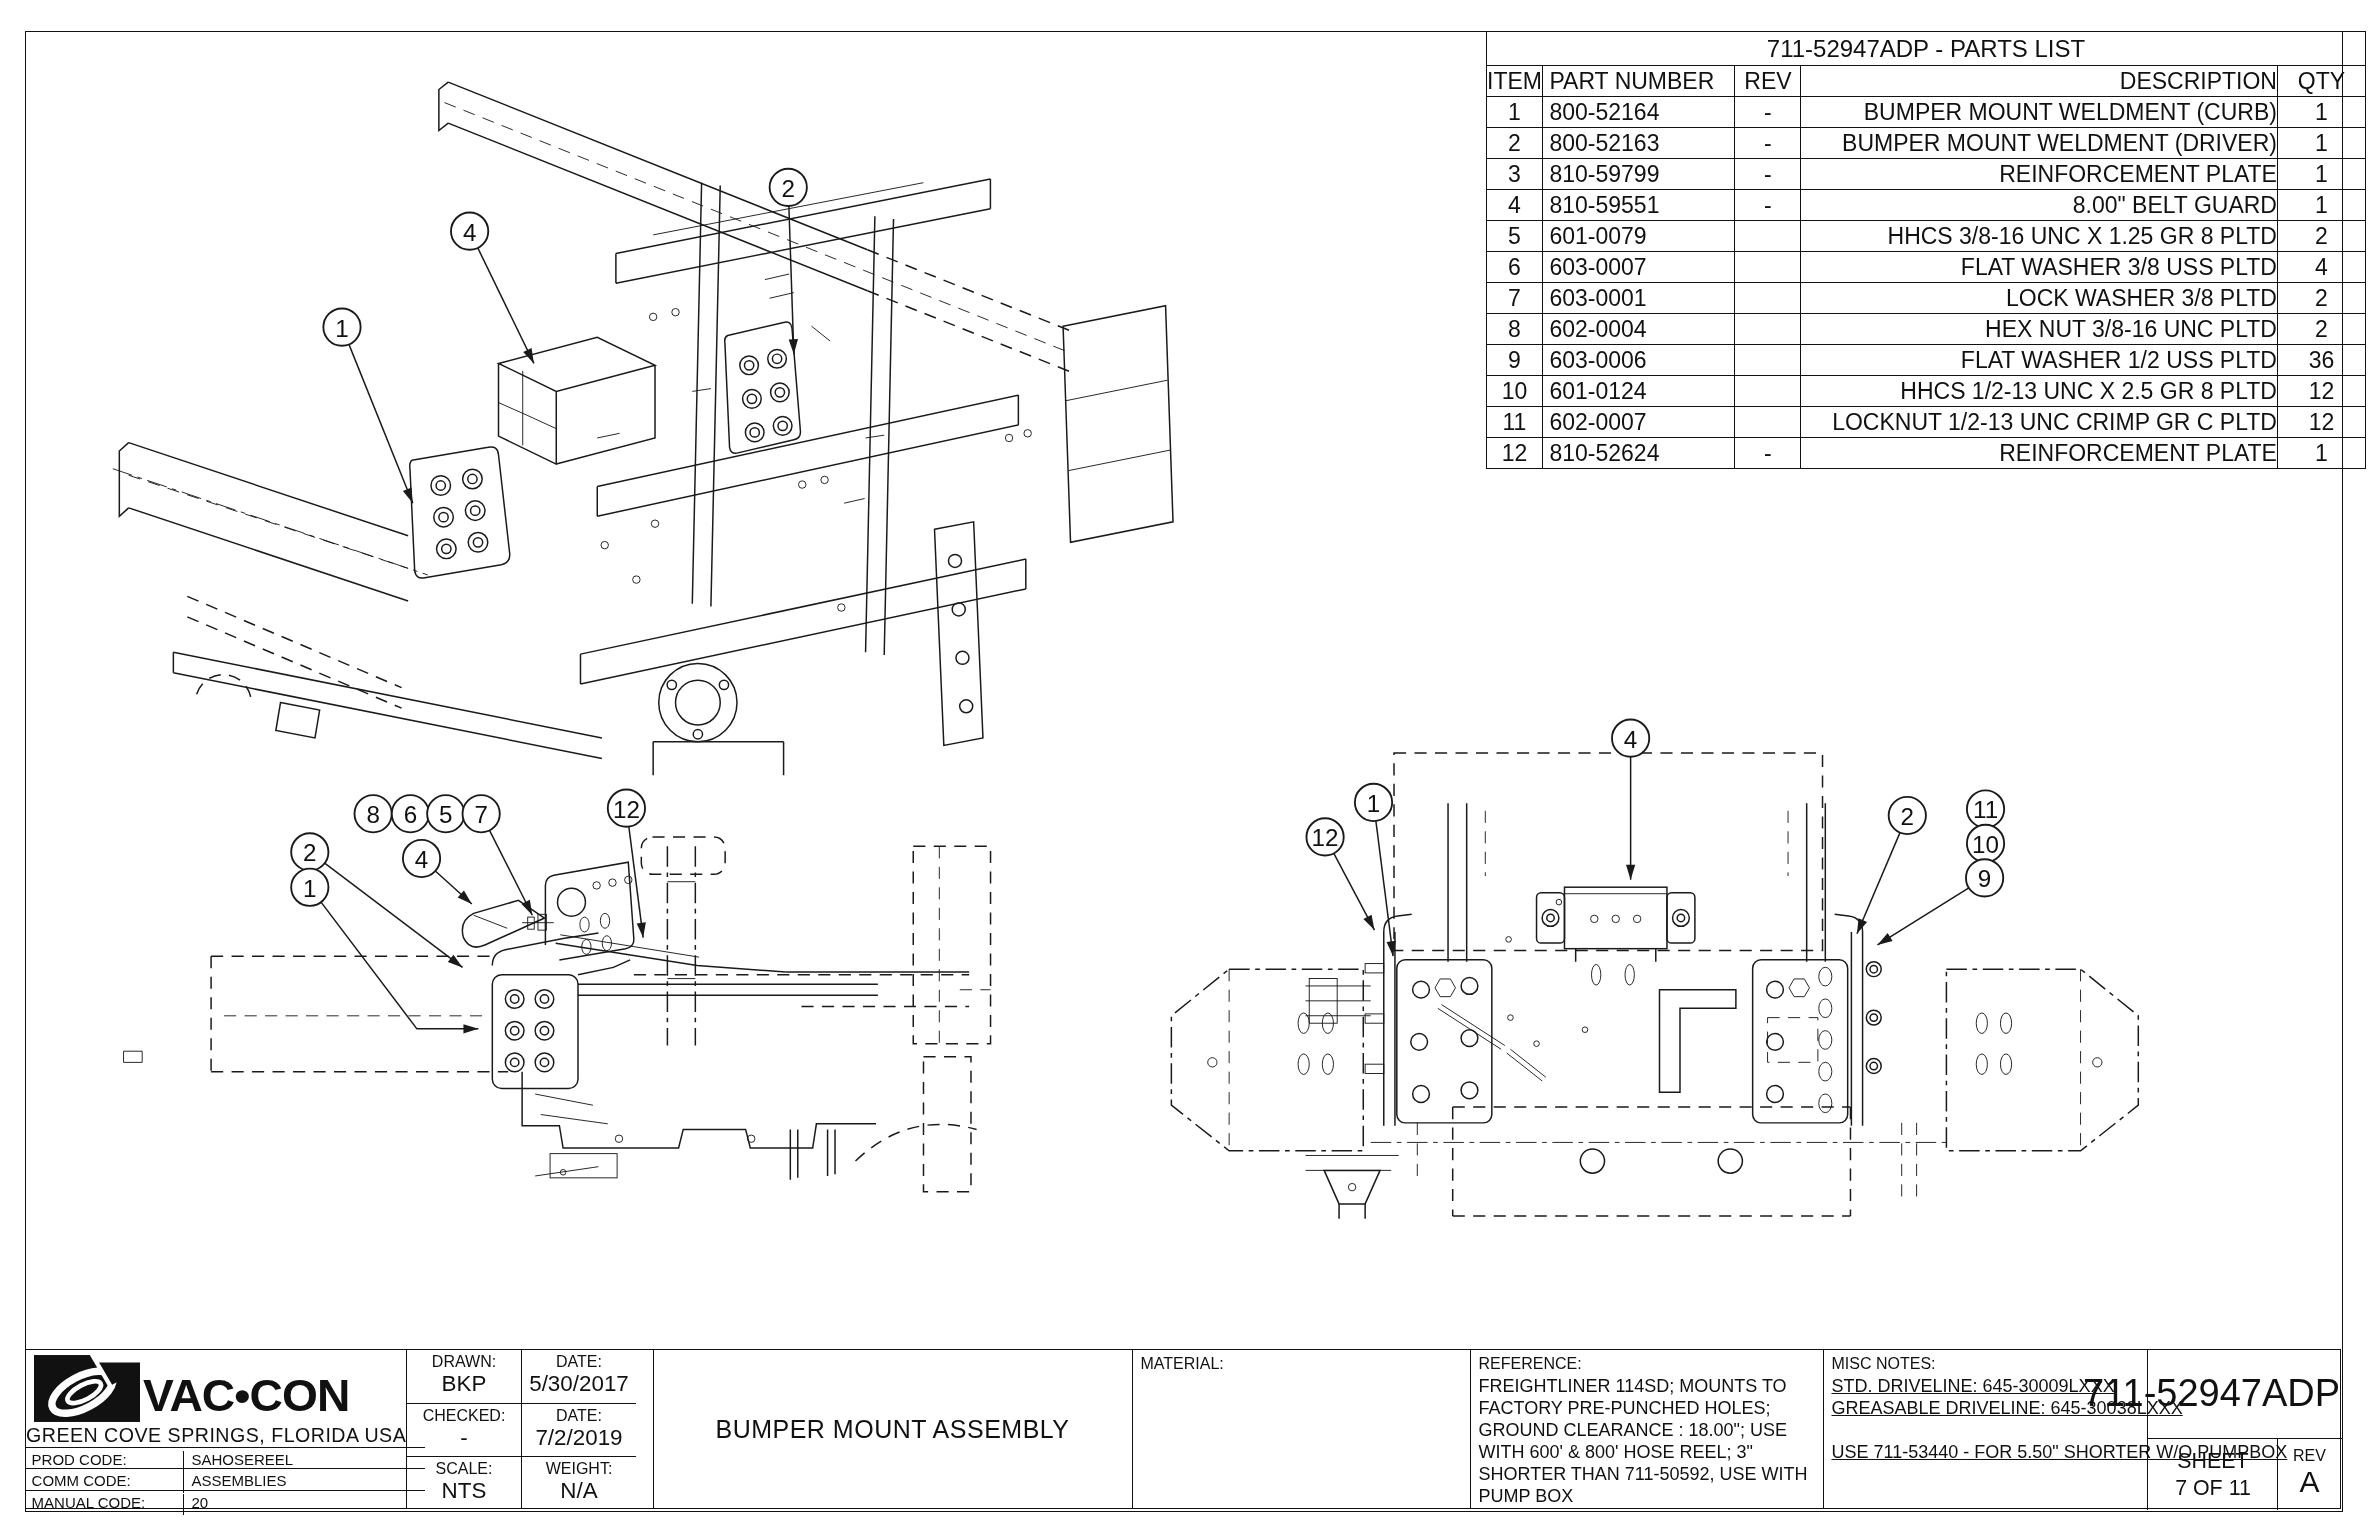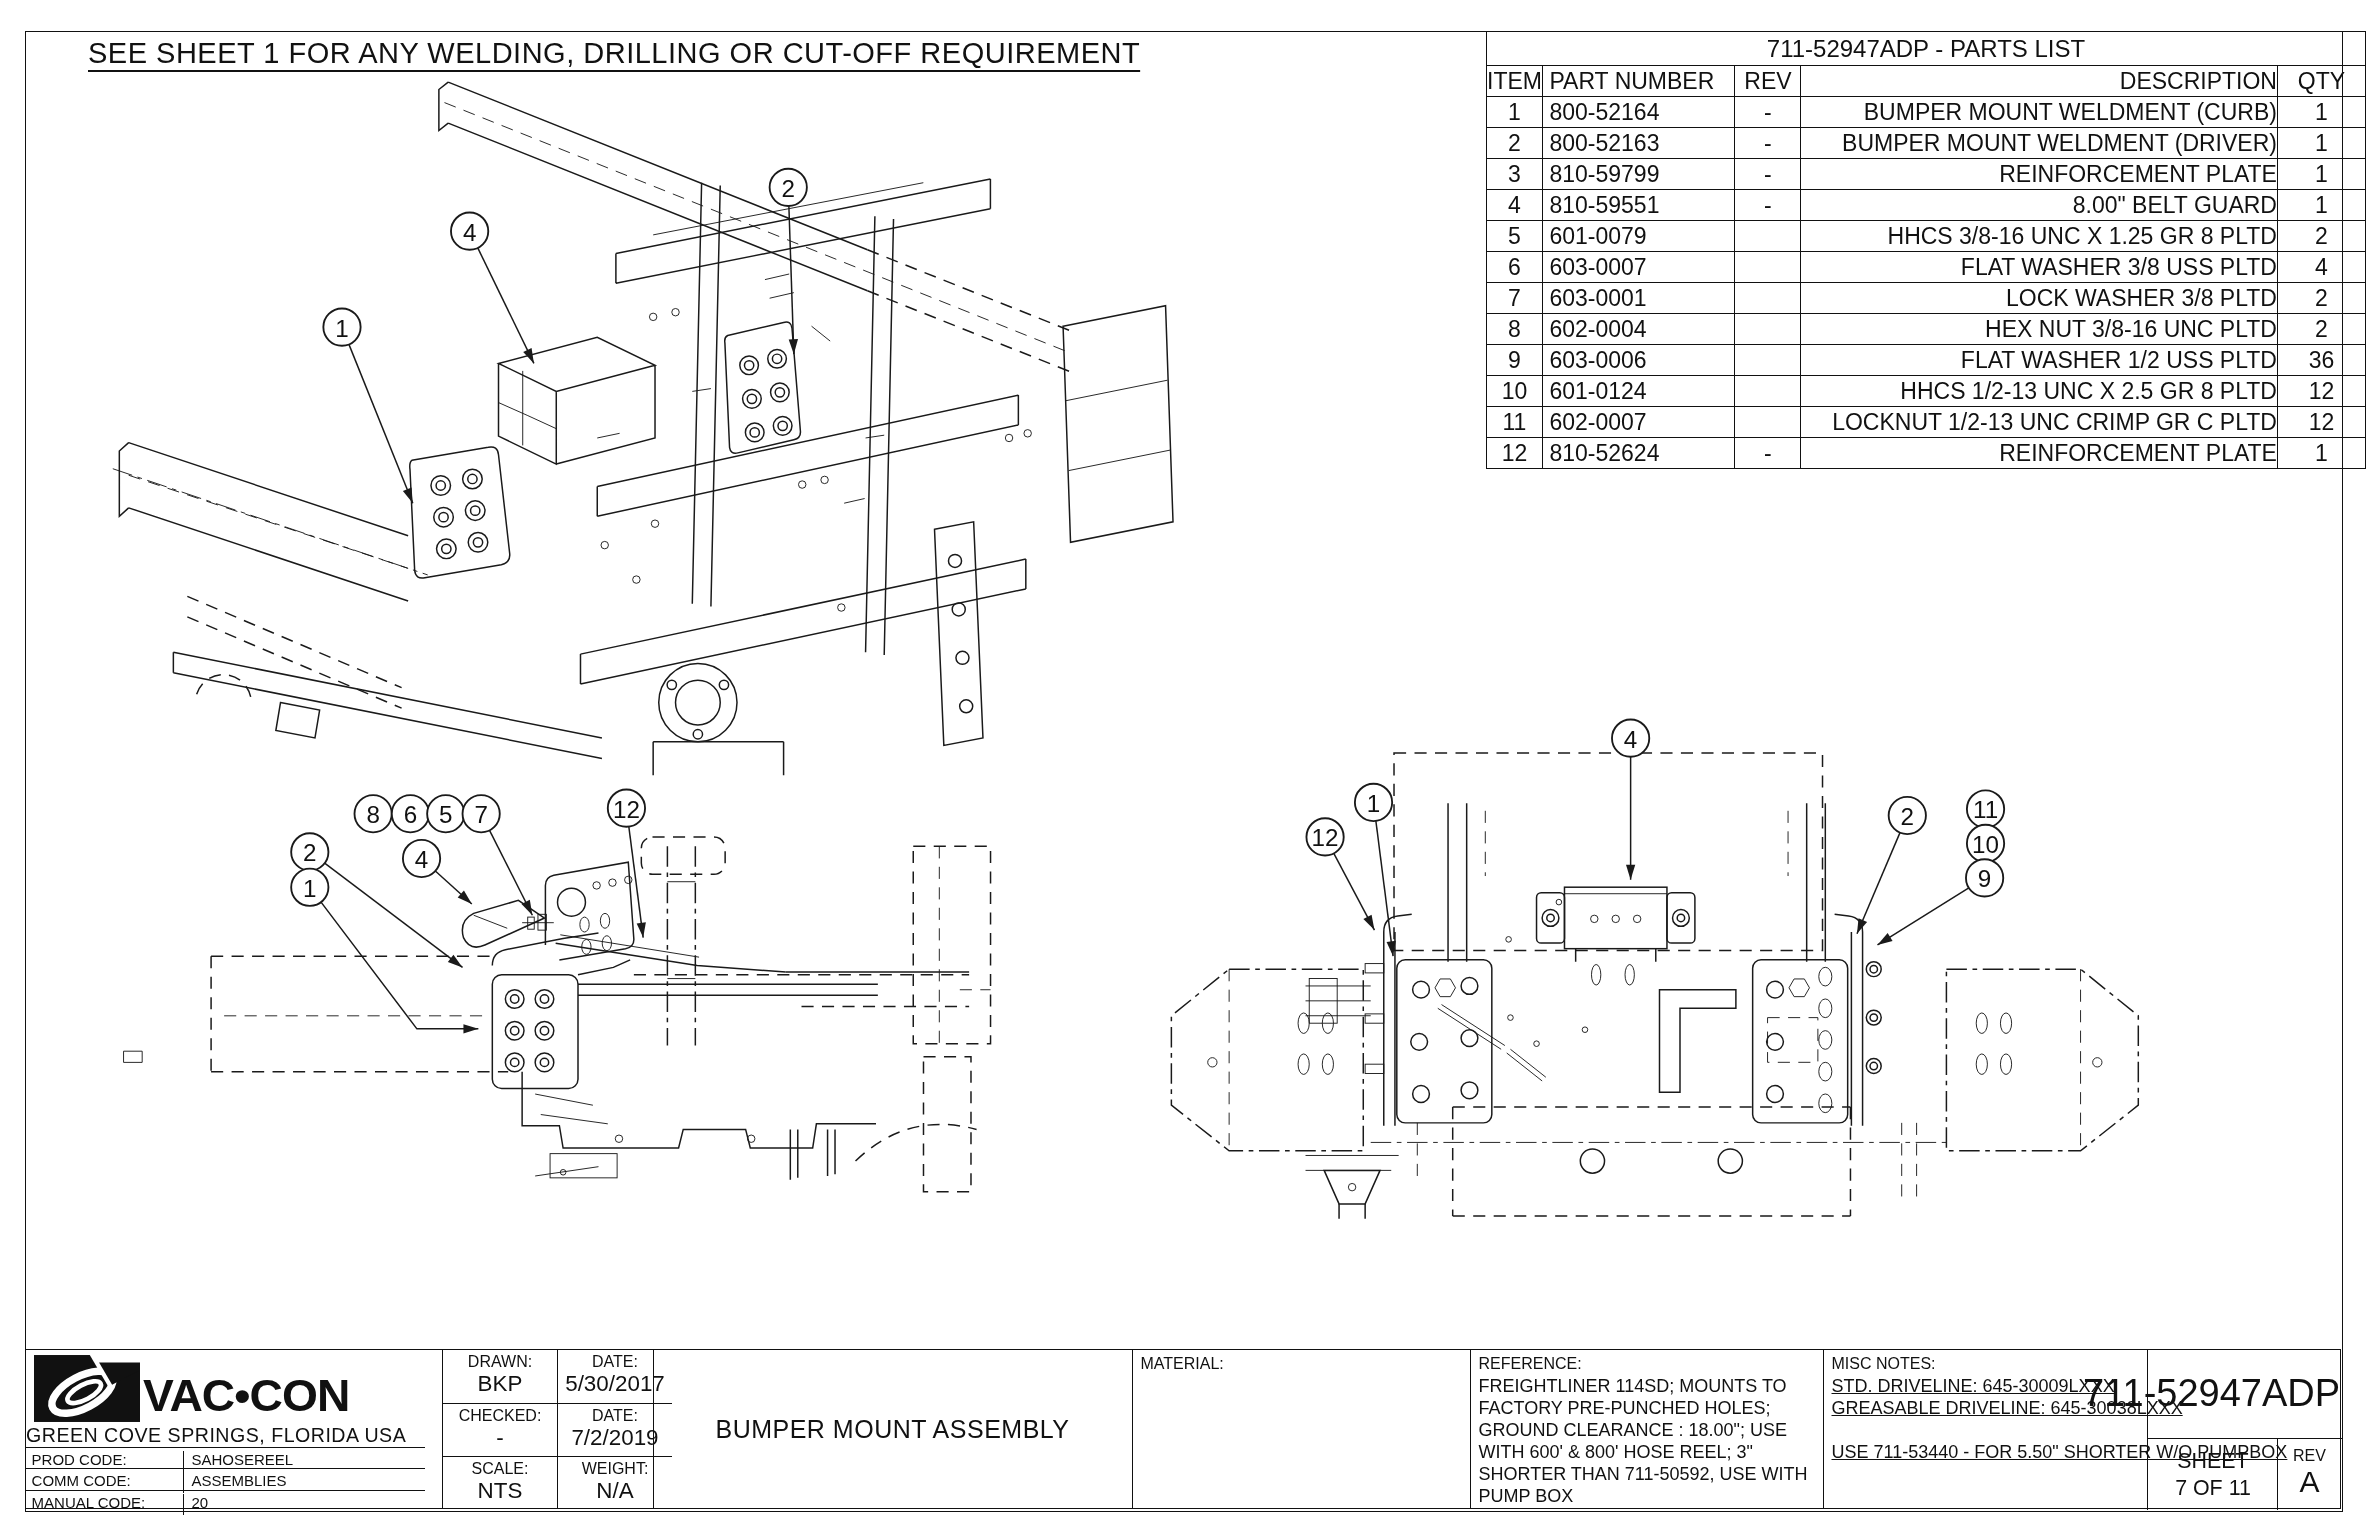--- a/index.html
+++ b/index.html
@@ -39,21 +39,21 @@
   
   #logo-cell{position:absolute;left:0;top:0;width:399px;height:100%;}
   #swoosh{position:absolute;left:7.5px;top:4.7px;}
   #brand{position:absolute;left:117px;top:20.5px;width:280px;font-size:44px;font-weight:bold;
          letter-spacing:-0.9px;transform:scaleX(1.05);transform-origin:left;white-space:nowrap;}
   #city{position:absolute;left:0;top:74px;width:399px;text-align:left;font-size:19.6px;letter-spacing:0.5px;}
   .coderow{position:absolute;left:0;width:399px;height:21.4px;border-top:1.4px solid #111;font-size:15px;}
   .coderow .cl{position:absolute;left:5.6px;top:2.8px;}
   .coderow .cv{position:absolute;left:157px;top:2.8px;border-left:1.4px solid #111;padding-left:7.5px;height:100%;width:233px;box-sizing:border-box;}
   
-  #drawn-cell{left:416px;width:228px;text-decoration:underline;}
+  #drawn-cell{left:380px;width:228px;text-decoration:underline;}
   .fcell{position:absolute;box-sizing:border-box;text-align:center;}
   .fcell .lbl{margin-top:2.8px;}
   .fcell .val{margin-top:0;}
   
   #title-cell{left:627px;width:478px;}
   #dtitle{position:absolute;left:0;top:0;width:100%;height:100%;display:flex;align-items:center;justify-content:center;font-size:25px;letter-spacing:0.5px;}
   #material-cell{left:1106px;width:338px;}
   #material-cell .lbl{position:absolute;left:7.5px;top:4.7px;}
   
   #ref-cell{left:1444px;width:353px;}
@@ -72,21 +72,20 @@
   #rev-cell{position:absolute;left:2251px;top:89px;width:64px;height:71px;border-left:1.9px solid #111;box-sizing:border-box;text-align:center;}
   #rev-cell .r1{margin-top:7.5px;font-size:16px;}
   #rev-cell .r2{font-size:30px;margin-top:0px;}
 </style>
 </head>
 <body>
 
 <div id="sheet">
   <div id="frame"></div>
 
-  <div id="top-note">SEE SHEET 1 FOR ANY WELDING, DRILLING OR CUT-OFF REQUIREMENT</div>
 
   <table id="parts">
     <thead>
       <tr>
         <td class="titlecell" colspan="5">711-52947ADP - PARTS LIST</td>
       </tr>
       <tr id="pl-head">
           <th class="col0">ITEM</th>
           <th class="col1">PART NUMBER</th>
           <th class="col2">REV</th>

